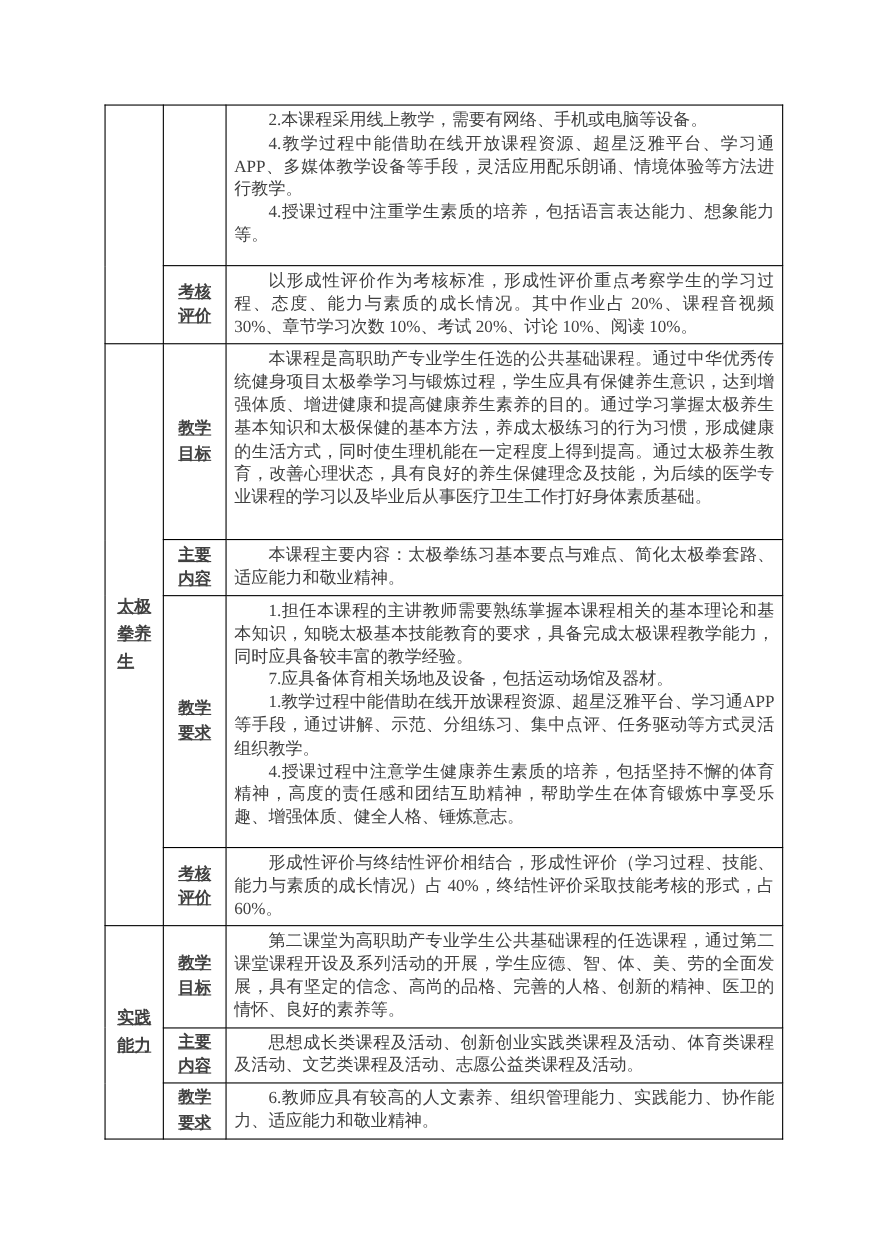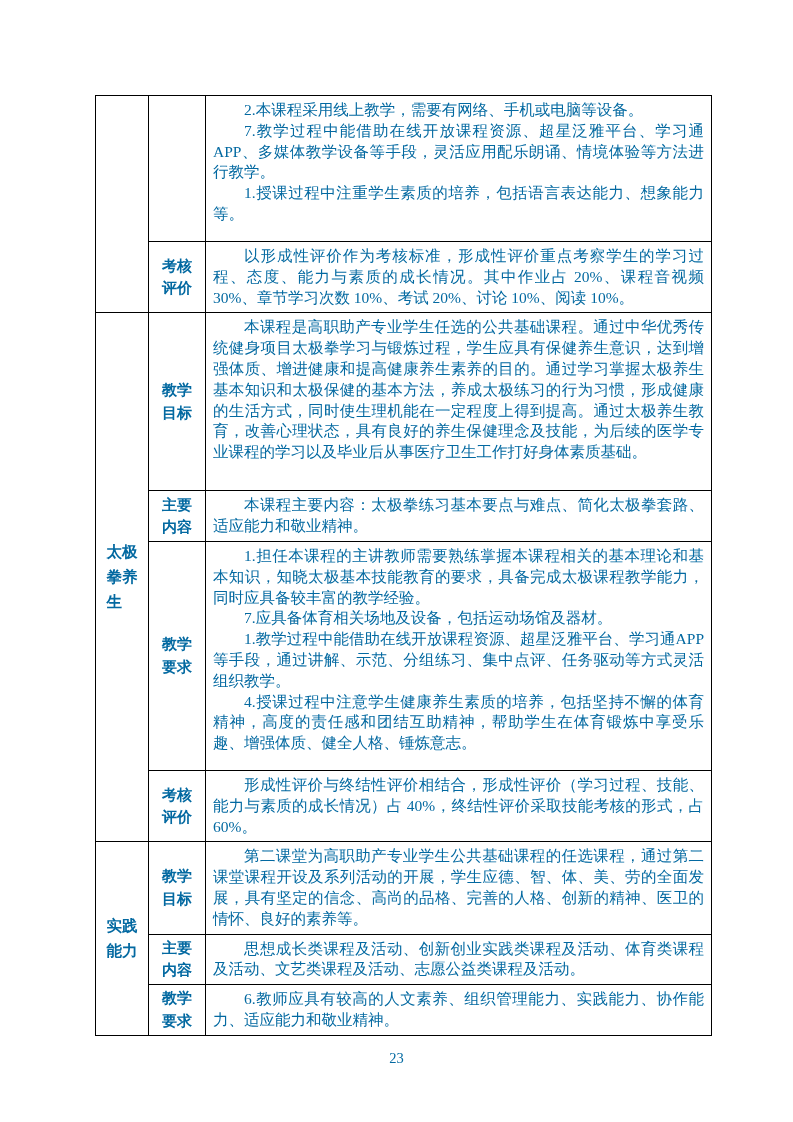--- a/index.html
+++ b/index.html
@@ -4,21 +4,21 @@
 <style>
   * { margin: 0; padding: 0; box-sizing: border-box; }
   html, body { background: #e8e8e8; }
   .page {
     position: relative;
     width: 793px;
     height: 1122px;
     margin: 0 auto;
     background: #ffffff;
     font-family: "Liberation Serif", "DejaVu Serif", serif;
-    color: #0369a1;
+    color: #404040;
     overflow: hidden;
   }
   table.doc-table {
     position: absolute;
     left: 95px;
     top: 95px;
     width: 616px;
     border-collapse: collapse;
     table-layout: fixed;
   }
@@ -44,20 +44,21 @@
     font-family: "Liberation Sans", "DejaVu Sans", sans-serif;
     font-weight: bold;
     font-size: 15px;
     line-height: 1.5;
     padding: 2px;
   }
   .stack {
     width: 2em;
     margin: 0 auto;
     word-break: break-all;
+    text-decoration: underline;
   }
   td.content-cell {
     vertical-align: top;
     padding: 4px 7px;
     font-size: 15.5px;
     line-height: 20.8px;
   }
   td.content-cell p {
     text-align: justify;
     text-justify: inter-character;
@@ -99,22 +100,22 @@
 
       <tr class="r1">
         <td class="course-cell" rowspan="2">
           <div class="stack"></div>
         </td>
         <td class="label-cell">
           <div class="stack"></div>
         </td>
         <td class="content-cell">
           <p>2.本课程采用线上教学，需要有网络、手机或电脑等设备。</p>
-          <p>7.教学过程中能借助在线开放课程资源、超星泛雅平台、学习通APP、多媒体教学设备等手段，灵活应用配乐朗诵、情境体验等方法进行教学。</p>
-          <p>1.授课过程中注重学生素质的培养，包括语言表达能力、想象能力等。</p>
+          <p>4.教学过程中能借助在线开放课程资源、超星泛雅平台、学习通APP、多媒体教学设备等手段，灵活应用配乐朗诵、情境体验等方法进行教学。</p>
+          <p>4.授课过程中注重学生素质的培养，包括语言表达能力、想象能力等。</p>
         </td>
       </tr>
 
       <tr class="r2">
         <td class="label-cell">
           <div class="stack">考核评价</div>
         </td>
         <td class="content-cell">
           <p>以形成性评价作为考核标准，形成性评价重点考察学生的学习过程、态度、能力与素质的成长情况。其中作业占 20%、课程音视频 30%、章节学习次数 10%、考试 20%、讨论 10%、阅读 10%。</p>
         </td>
@@ -188,15 +189,14 @@
           <div class="stack">教学要求</div>
         </td>
         <td class="content-cell">
           <p>6.教师应具有较高的人文素养、组织管理能力、实践能力、协作能力、适应能力和敬业精神。</p>
         </td>
       </tr>
 
     </tbody>
   </table>
 
-  <div class="page-number">23</div>
 
 </div>
 
 </body></html>

